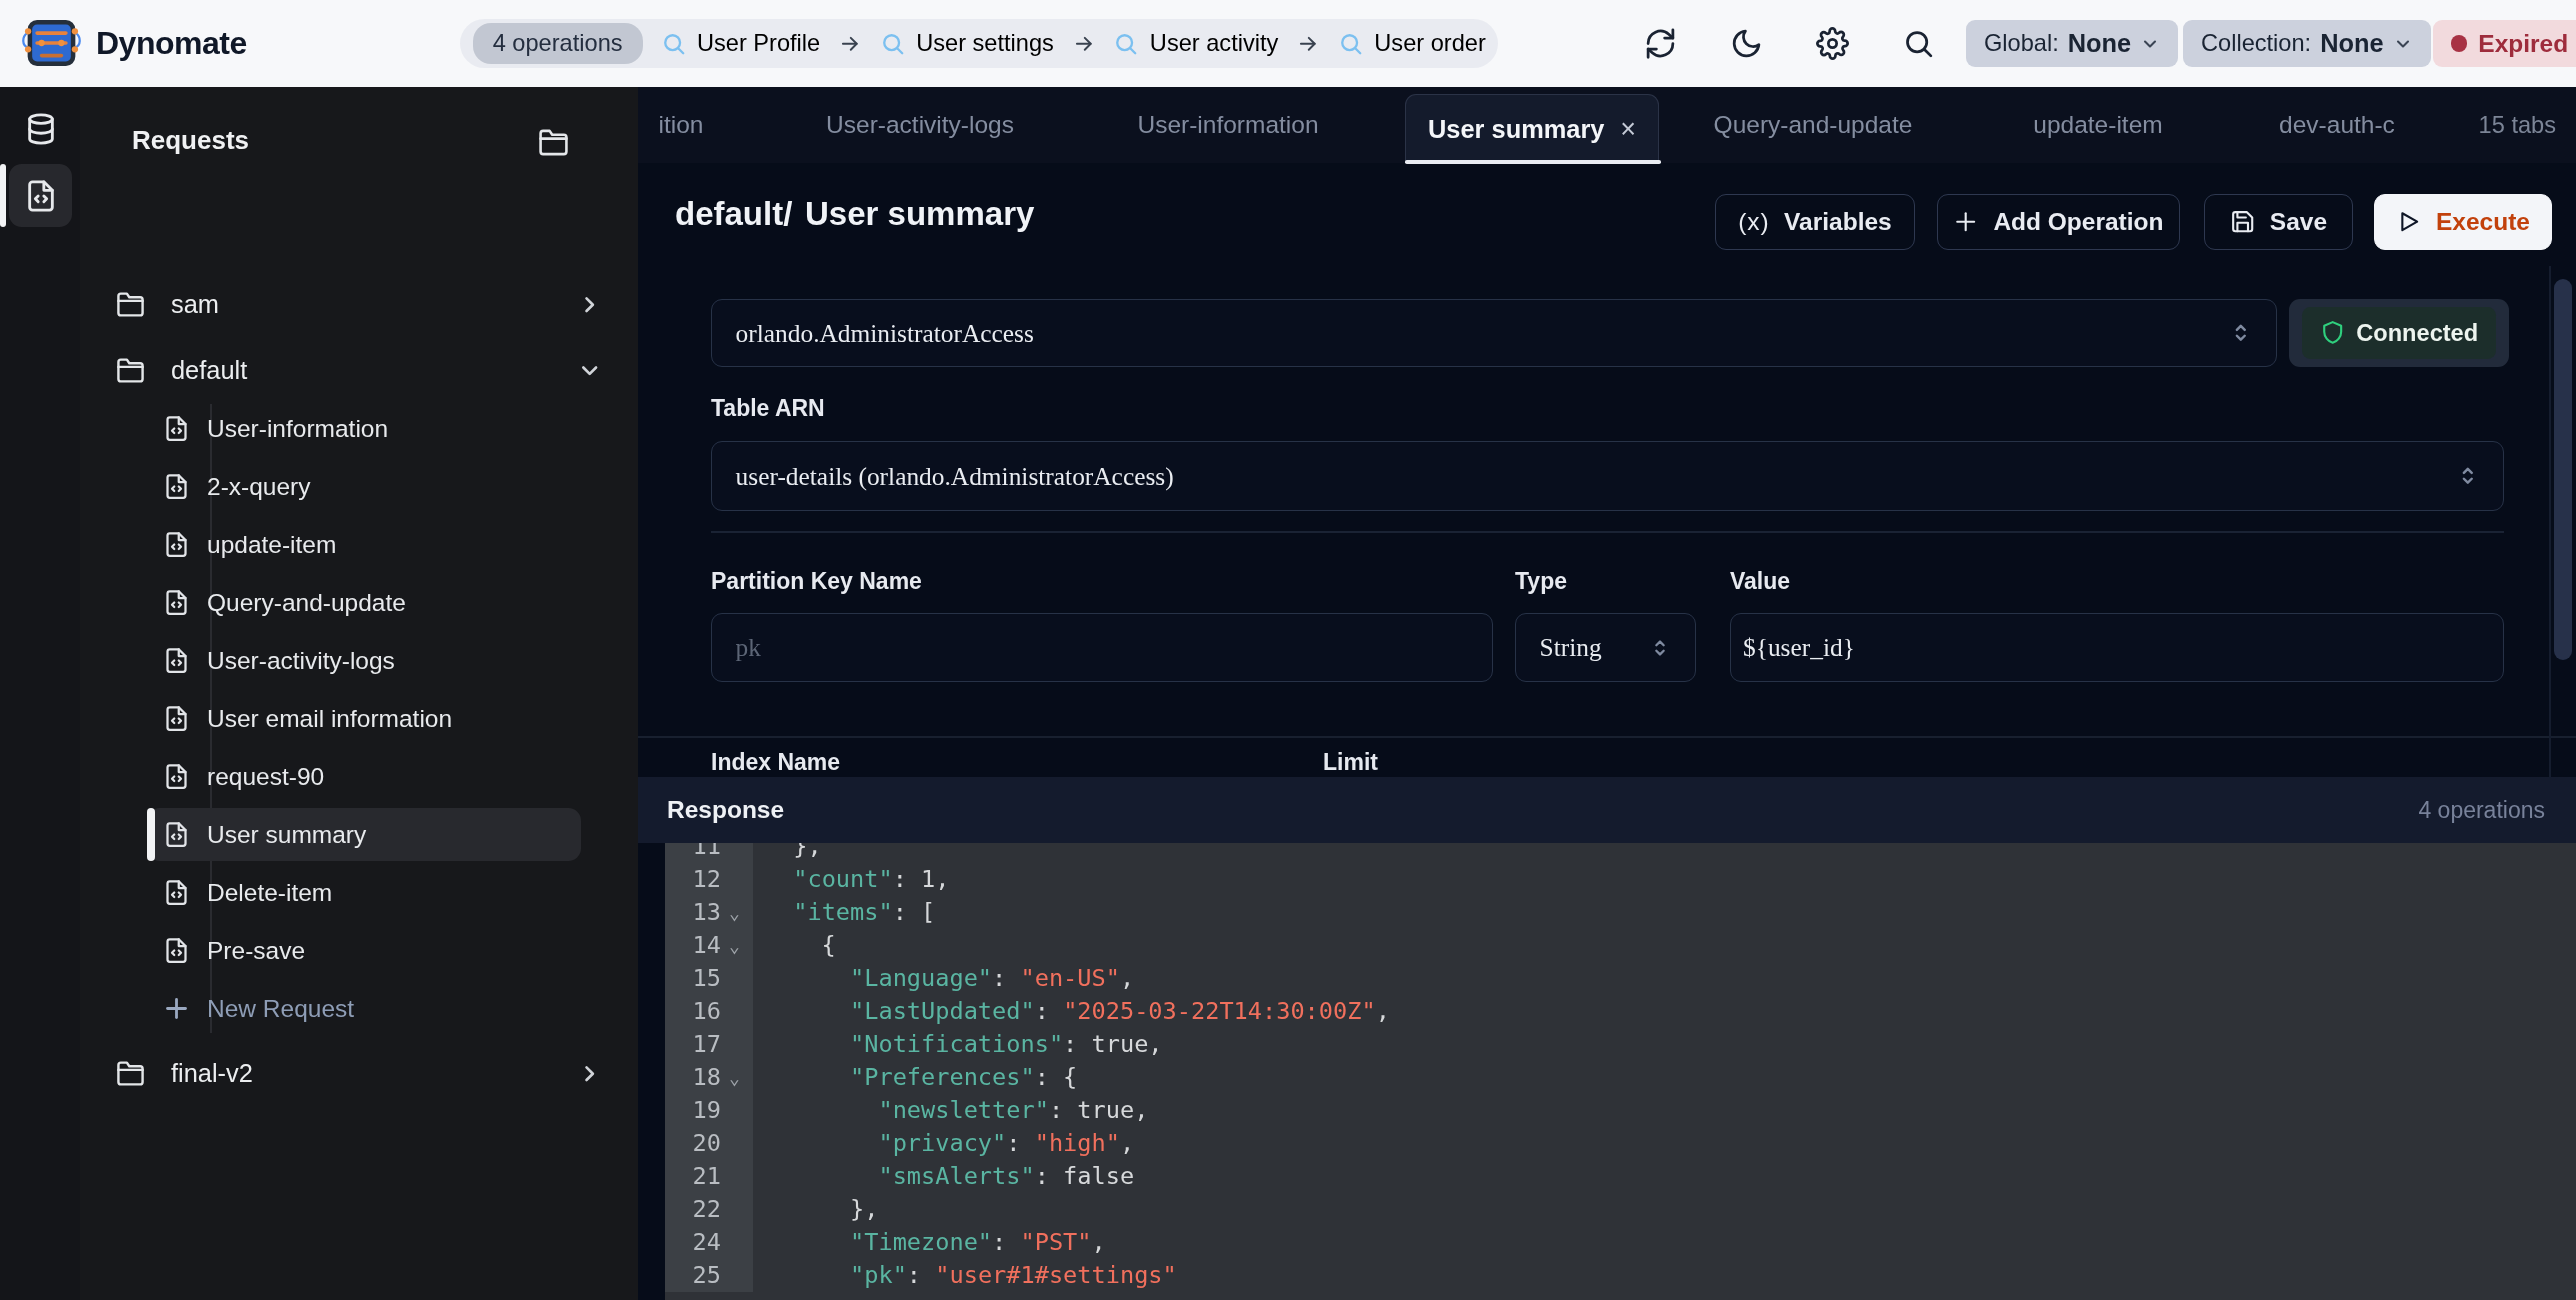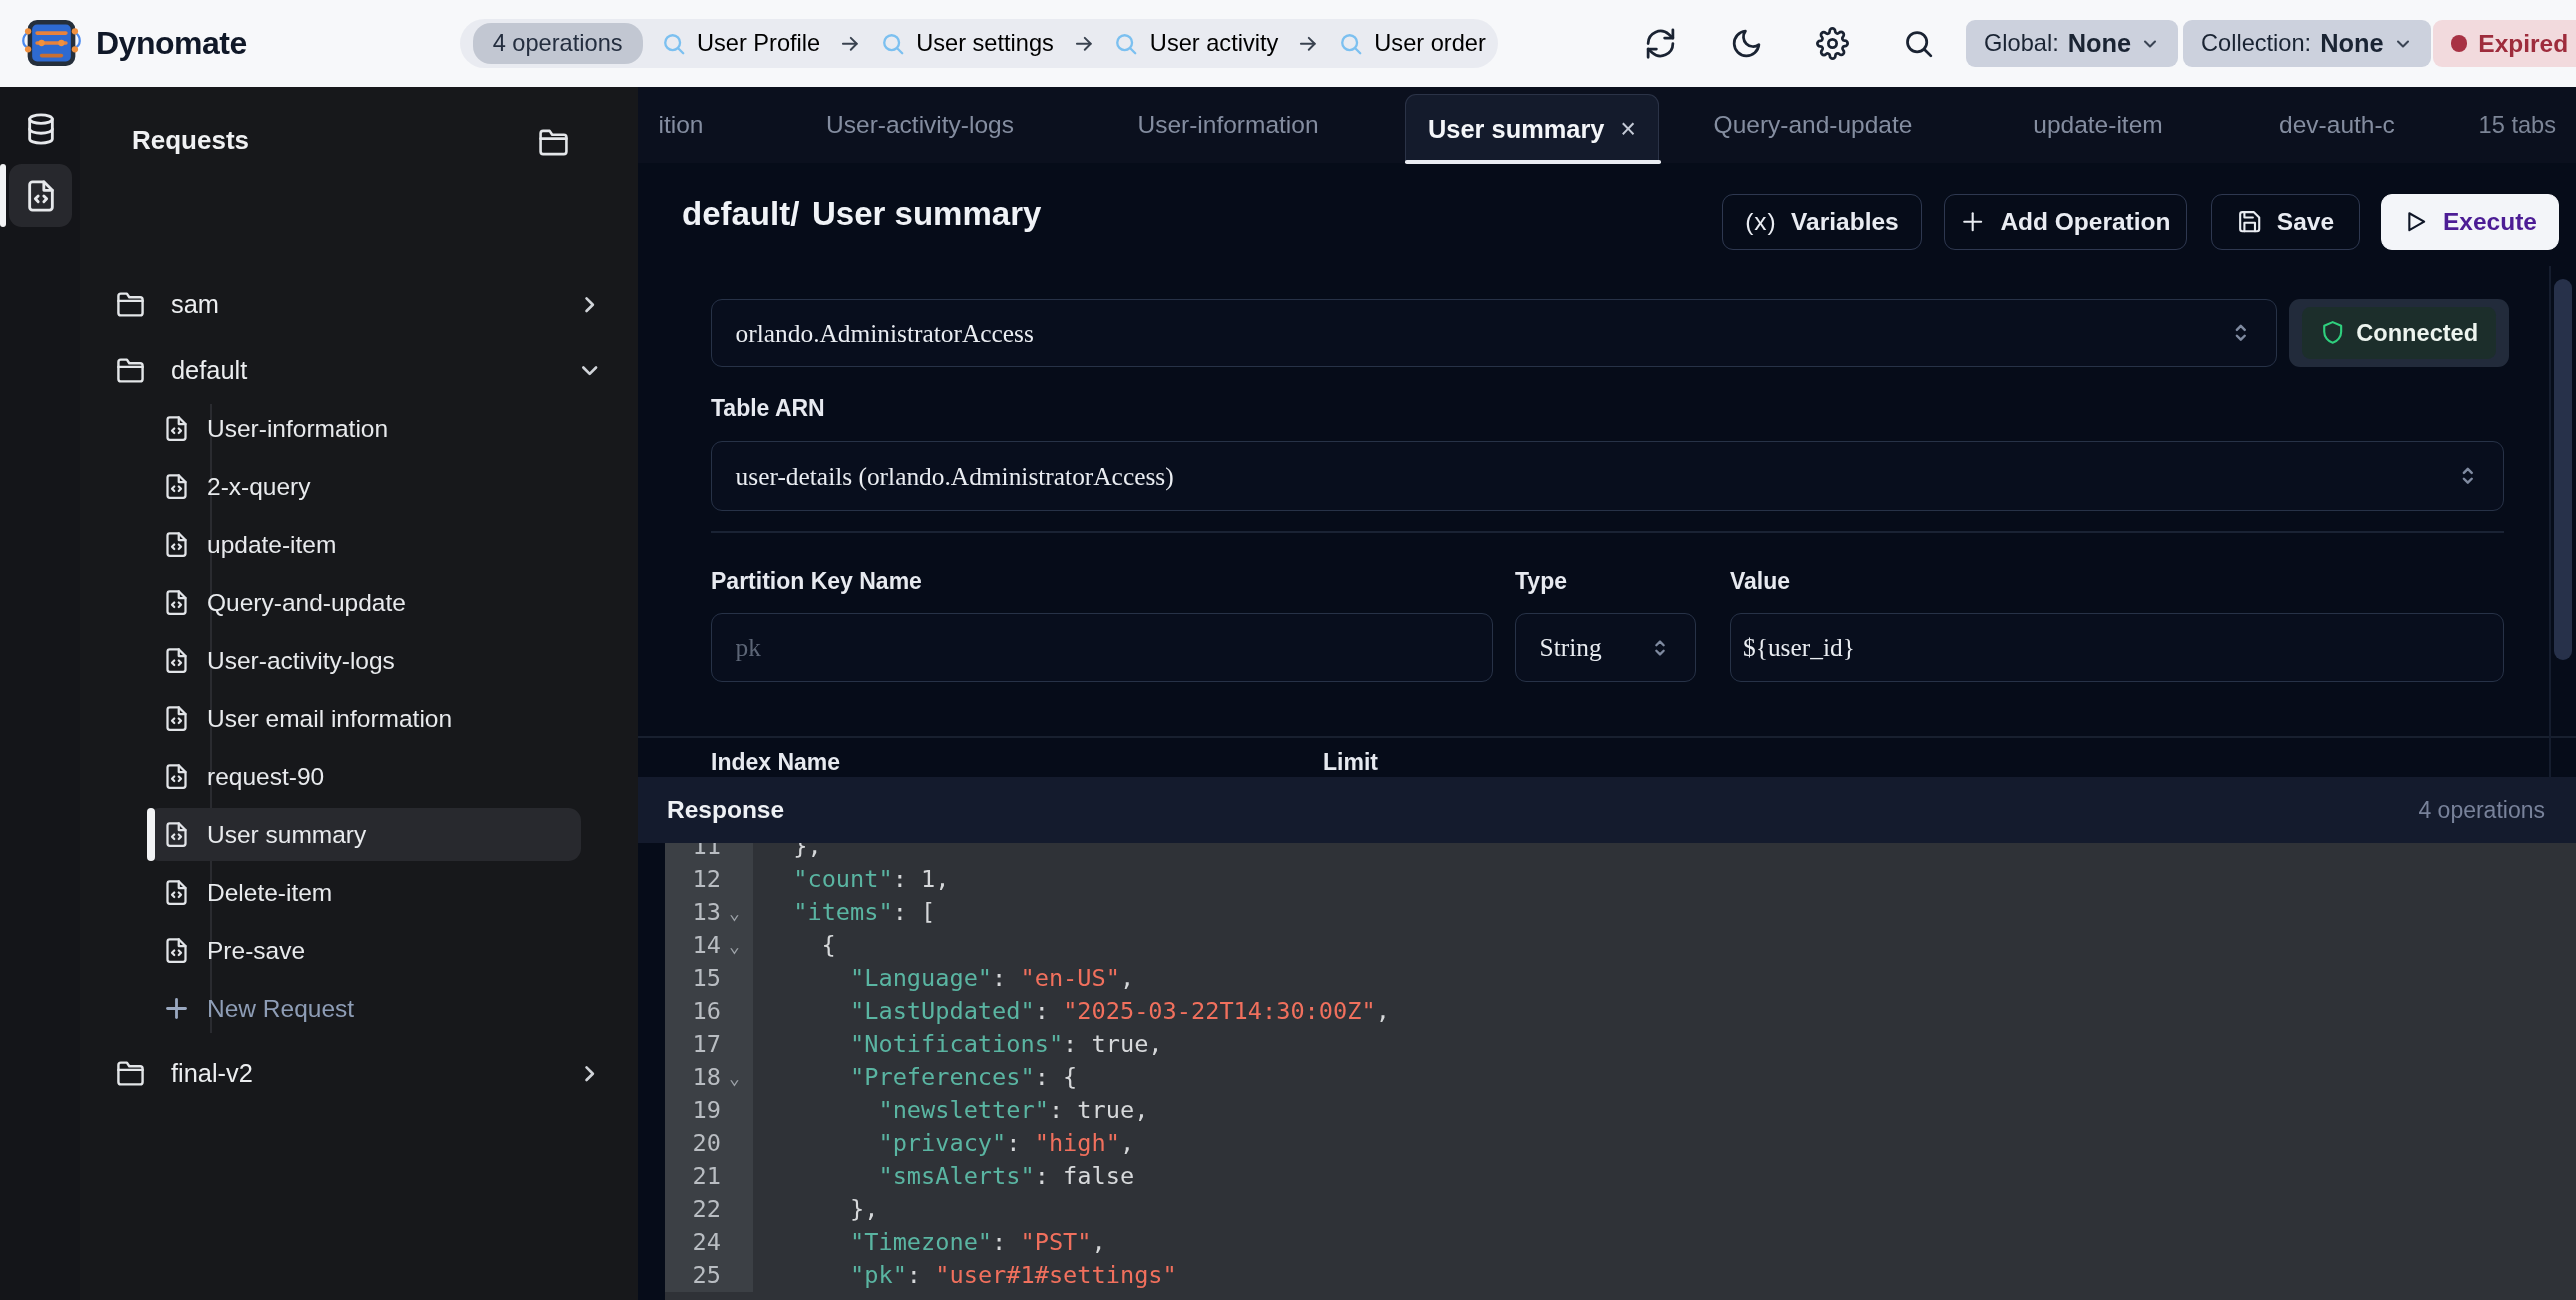--- a/index.html
+++ b/index.html
@@ -71,32 +71,32 @@
          font-size:24.5px; color:#8items; color:#848da0; transform:translateX(-50%); cursor:pointer; white-space:nowrap; }
   .tab-active { position:absolute; left:767px; top:7.3px; width:254px; height:69px; background:#141b2c;
                 border:0.9px solid #2b3347; border-bottom:none; border-radius:11px 11px 0 0;
                 display:flex; align-items:center; padding:0 22px; cursor:pointer; }
   .tab-active .lbl { font-size:25.4px; font-weight:700; color:#f4f6f9; flex:1; }
   .tab-active .close { font-size:27px; color:#c4cad6; padding-left:12.7px; cursor:pointer; }
   .tab-underline { position:absolute; left:767px; top:73px; width:256px; height:3.6px; background:#e9ecf2; border-radius:1.8px; }
   .tab-count { position:absolute; right:20px; top:0; height:76px; display:flex; align-items:center;
                font-size:23.6px; color:#7c8597; }
 
-  .page-head { position:absolute; left:15px; top:76px; width:1774px; height:102px; }
+  .page-head { position:absolute; left:8px; top:76px; width:1774px; height:102px; }
   .page-title { position:absolute; left:29px; top:0; height:102px; display:flex; align-items:center; gap:12.7px;
                 font-size:33px; font-weight:700; color:#f0f3f7; }
   .btn { position:absolute; top:31px; height:56px; border:1.4px solid #2e3850; border-radius:11px;
          background:transparent; display:inline-flex; align-items:center; justify-content:center; gap:14.5px;
          font-size:24.5px; font-weight:600; color:#e9ecf2; cursor:pointer;
          font-family:"Liberation Sans", sans-serif; }
   .btn svg { color:#e9ecf2; }
   #btn-variables { left:1069px; width:200px; }
   #btn-addop    { left:1291px; width:243px; }
   #btn-save     { left:1558px; width:149px; }
-  #btn-execute  { left:1728px; width:178px; background:#f3f5f9; border-color:#f3f5f9; color:#4c1d95;text-align:right; }
+  #btn-execute  { left:1728px; width:178px; background:#f3f5f9; border-color:#f3f5f9; color:#c2410c;text-align:right; }
   #btn-execute svg { color:#0e1627; }
   .paren-x { font-size:24.5px; font-weight:500; letter-spacing:0.9px; }
 
   .field { position:absolute; background:#080e1d; border:1.4px solid #273247; border-radius:11px;
            display:flex; align-items:center; padding:0 23.6px; font-size:25.4px; color:#e9ecf1; cursor:pointer;font-family:Liberation Serif, serif; }
   .field .updown { margin-left:auto; color:#7f8aa0; }
   .flabel { position:absolute; font-size:23px; font-weight:700; color:#e7eaf0; }
   .placeholder { color:#5c6576; }
   #conn-select   { left:73px;  top:212px; width:1566px; height:68px; }
   .conn-wrap  { position:absolute; left:1651px; top:212px; width:220px; height:68px; background:#222b3b; border-radius:11px; }

